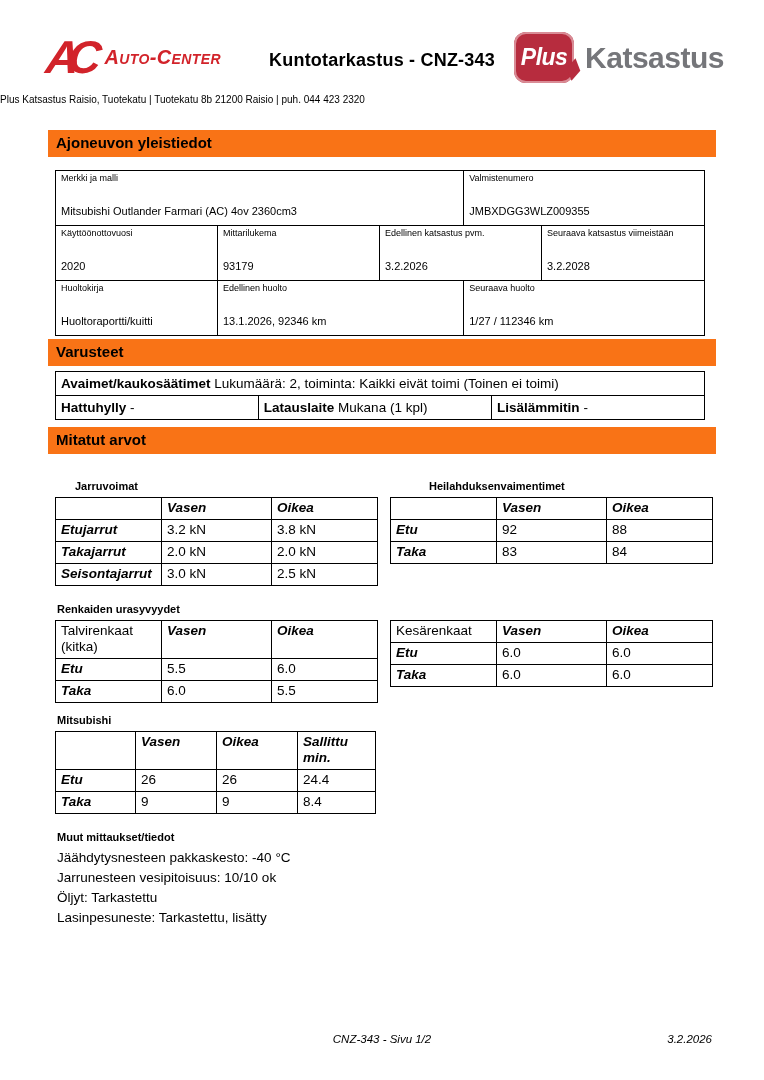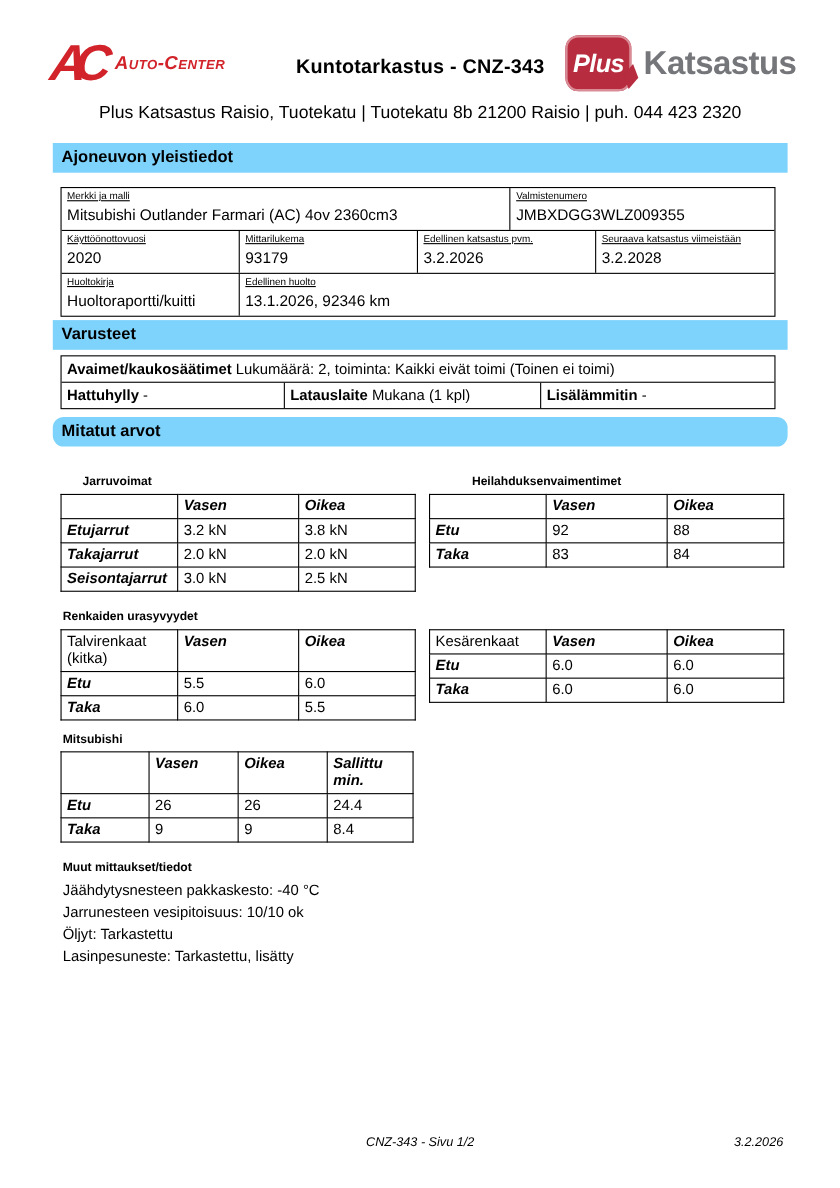--- a/index.html
+++ b/index.html
@@ -14,62 +14,62 @@
   
   .header { position: relative; height: 118px; }
   .ac-logo { position: absolute; left: 46px; top: 38px; display: flex; align-items: center; white-space: nowrap; }
   .ac-mark {
     display: inline-block; color: #d2232a; font-weight: bold; font-style: italic;
     font-size: 46px; line-height: 0.85; letter-spacing: -0.24em;
     transform: skewX(-6deg); padding-right: 14px;
   }
   .ac-name {
     color: #d2232a; font-weight: bold; font-style: italic;
-    font-variant: small-caps; font-size: 17px; letter-spacing: 0.4px;
+    font-variant: small-caps; font-size: 20px; letter-spacing: 0.4px;
   }
   .doc-title {
     position: absolute; top: 50px; left: 0; width: 100%;
     text-align: center; font-weight: bold; font-size: 18px; letter-spacing: 0.2px;
   }
   .plus-logo { position: absolute; right: 40px; top: 32px; display: flex; align-items: center; }
   .plus-badge {
     position: relative; width: 60px; height: 51px; background: #b72c3e;
     border-radius: 12px; display: flex; align-items: center; justify-content: center;
     box-shadow: inset 0 0 0 2px #d98c96;
   }
   .plus-badge .plus-word {
     color: #fff; font-weight: bold; font-style: italic; font-size: 23px; letter-spacing: -0.5px;
   }
   .plus-tail {
     position: absolute; right: -6px; bottom: 7px; width: 13px; height: 13px;
     background: #b72c3e; transform: rotate(55deg) skew(14deg, 14deg);
   }
   .katsastus-word { margin-left: 11px; color: #75767a; font-weight: bold; font-size: 30px; letter-spacing: -0.5px; }
-  .address { position: absolute; top: 94px; left: 0; width: 100%; text-align: center; font-size: 16px; }
+  .address { position: absolute; top: 94px; left: 0; width: 100%; text-align: left; font-size: 10px; }
 
   
   .content { padding: 0 48px; }
   .section-bar {
-    background: #7dd3fc; font-weight: bold; font-size: 15px;
+    background: #f97316; font-weight: bold; font-size: 15px;
     padding: 5px 8px 6px; line-height: 16px;
   }
   .bar-general { margin-top: 12px; }
   .bar-equipment { margin-top: 3px; }
-  .bar-measured { margin-top: 7px; border-radius: 10px; }
+  .bar-measured { margin-top: 7px; }
 
   
   .box-table { border: 1px solid #000; width: 650px; margin-left: 7px; }
   .veh-table { margin-top: 13px; }
   .equip-table { margin-top: 5px; }
   .box-row { display: flex; }
   .box-row + .box-row { border-top: 1px solid #000; }
   .box-cell { border-right: 1px solid #000; padding: 2px 5px 5px; }
   .box-cell:last-child { border-right: none; }
-  .cell-label { font-size: 9px; line-height: 11px; text-decoration: underline; }
-  .cell-value { font-size: 14px; line-height: 17px; margin-top: 3px; }
+  .cell-label { font-size: 9px; line-height: 11px; }
+  .cell-value { font-size: 11px; line-height: 17px; margin-top: 19px; }
   .equip-cell { font-size: 13.5px; line-height: 17px; padding: 3px 5px; }
   .equip-cell .lb { font-weight: bold; }
 
   
   .m-title { font-size: 11px; font-weight: bold; margin-left: 9px; }
   .t-brakes-title { margin-top: 26px; margin-left: 20px; }
   .t-tread-title { margin-top: 17px; }
   .t-discs-title { margin-top: 11px; }
   .t-other-title { margin-top: 17px; }
   .measure-row { display: flex; align-items: flex-start; margin-left: 7px; margin-top: 5px; }
@@ -146,20 +146,24 @@
       </div>
       <div class="box-row">
         <div class="box-cell" style="width:25%">
           <div class="cell-label">Huoltokirja</div>
           <div class="cell-value">Huoltoraportti/kuitti</div>
         </div>
         <div class="box-cell" style="width:38%">
           <div class="cell-label">Edellinen huolto</div>
           <div class="cell-value">13.1.2026, 92346 km</div>
         </div>
+        <div class="box-cell" style="width:37%">
+          <div class="cell-label">Seuraava huolto</div>
+          <div class="cell-value">1/27 / 112346 km</div>
+        </div>
       </div>
     </div>
 
     <div class="section-bar bar-equipment">Varusteet</div>
 
     <div class="box-table equip-table">
       <div class="box-row">
         <div class="box-cell equip-cell" style="width:100%">
           <span class="lb">Avaimet/kaukosäätimet</span>
           <span>Lukumäärä: 2, toiminta: Kaikki eivät toimi (Toinen ei toimi)</span>

